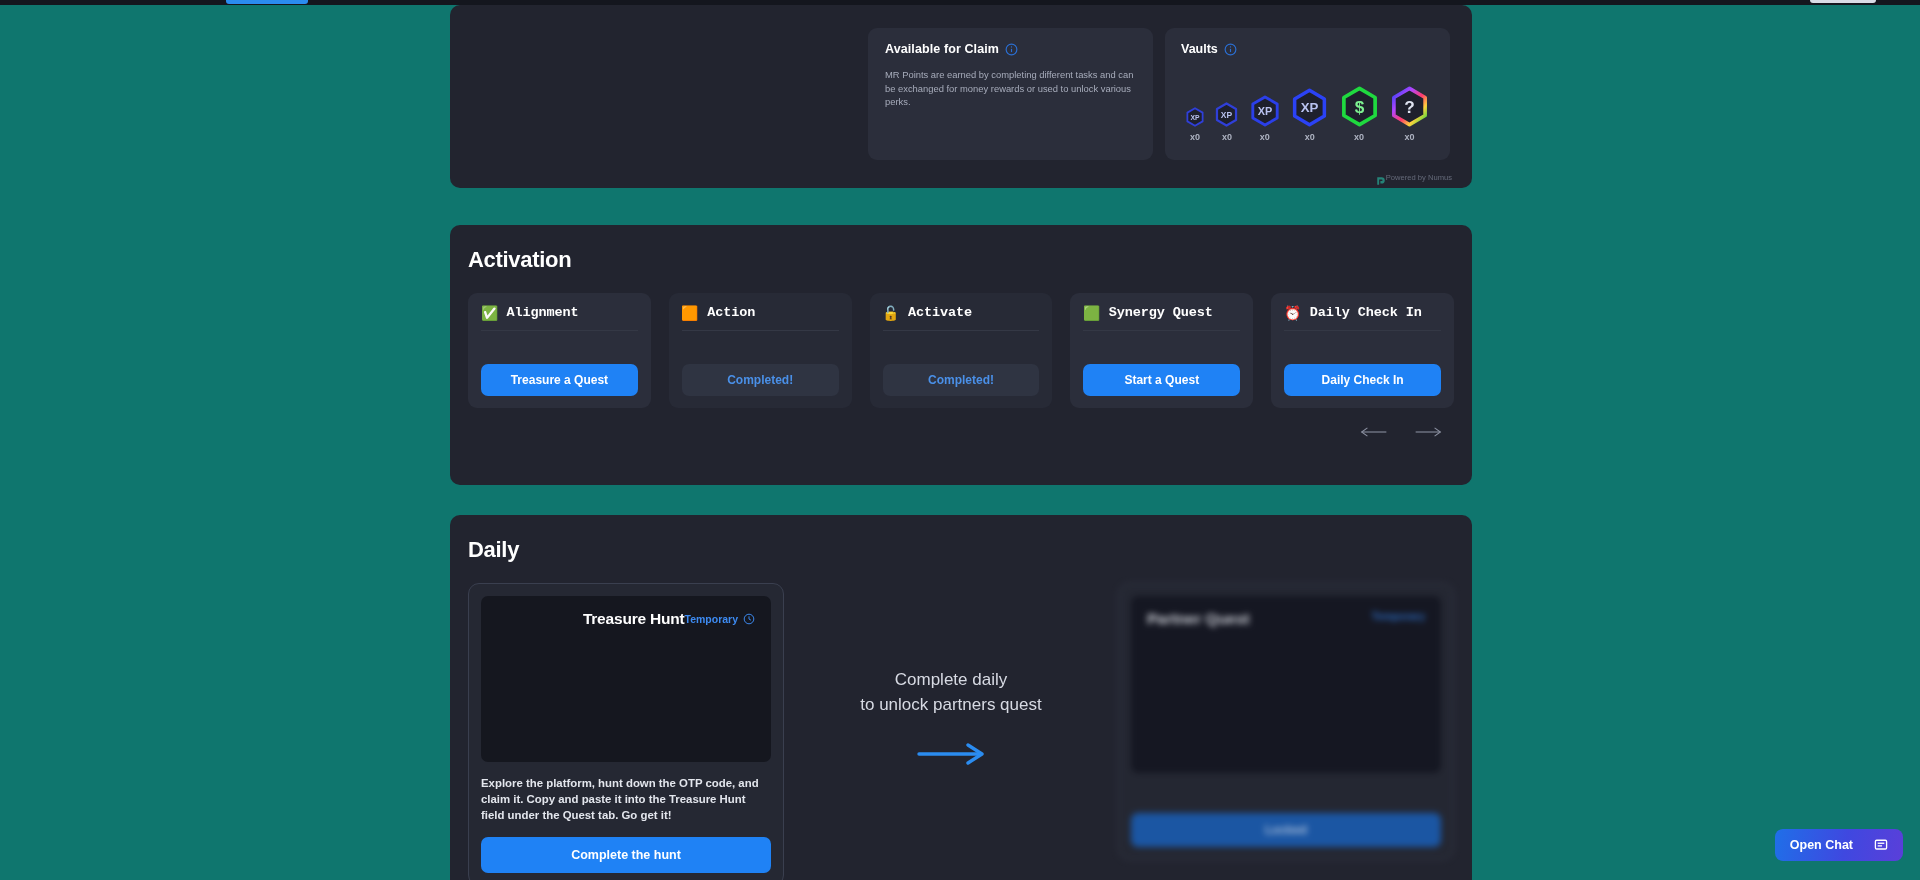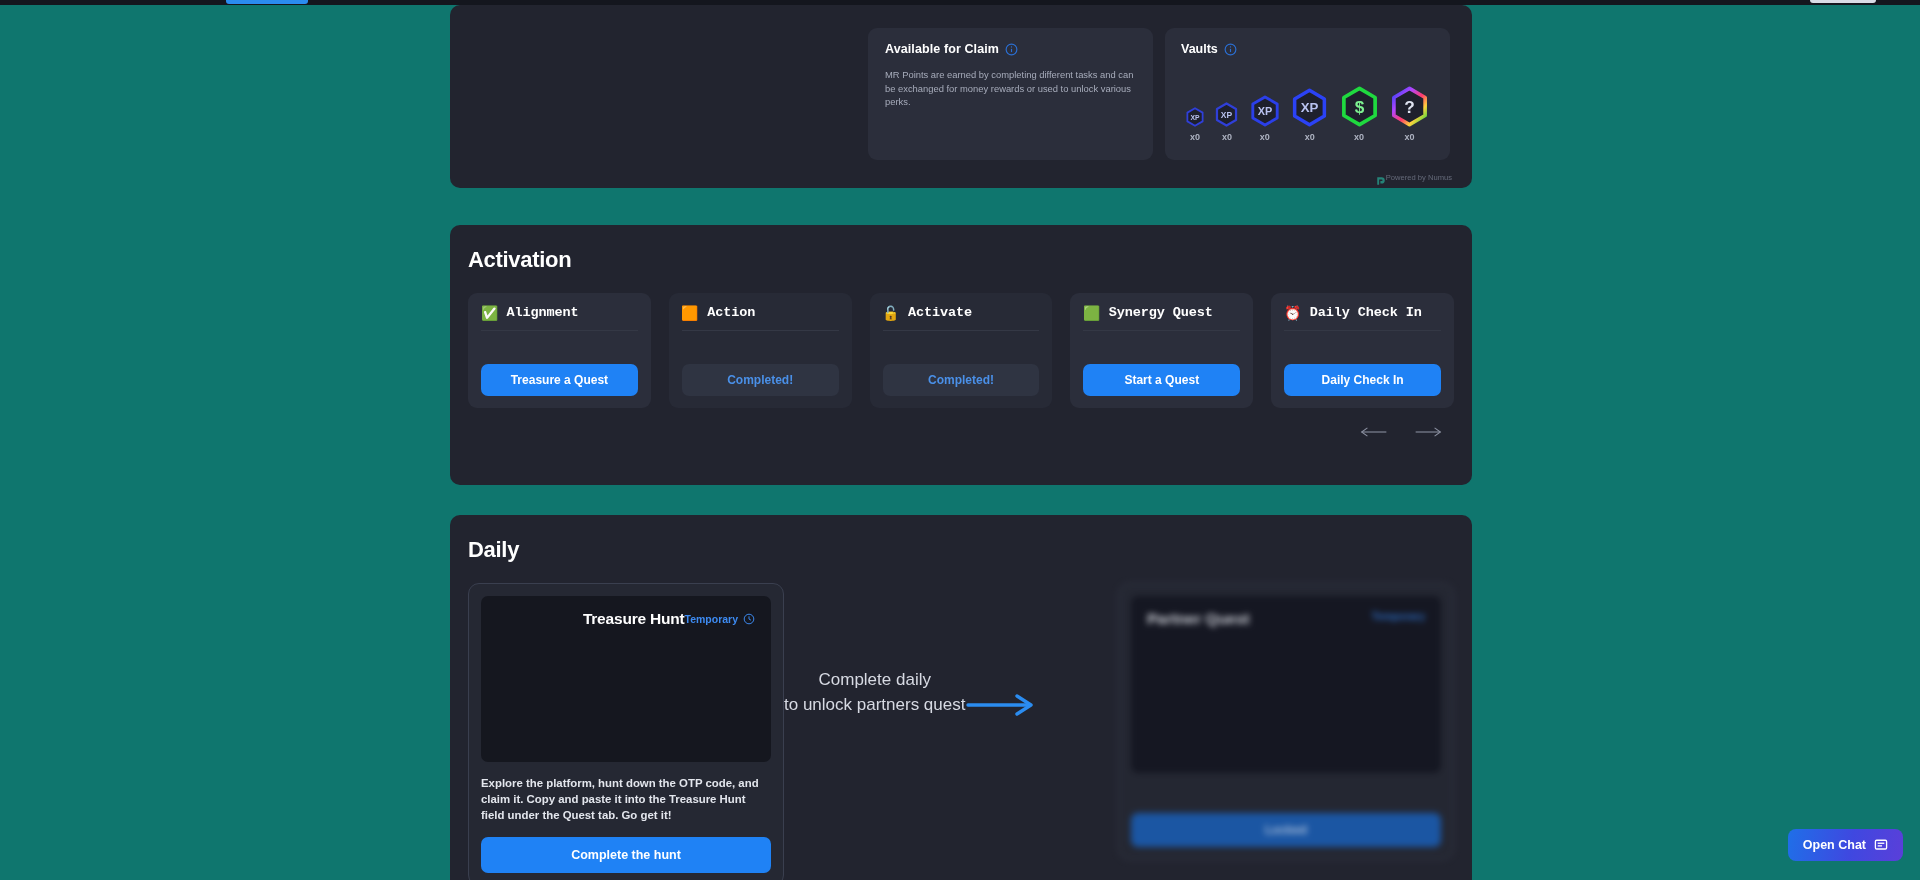--- a/index.html
+++ b/index.html
@@ -320,21 +320,21 @@
     font-family: "Liberation Sans", sans-serif;
     font-size: 12.5px;
     font-weight: bold;
     padding: 11px 0;
     cursor: pointer;
   }
 
   .daily-middle {
     flex: 1;
     display: flex;
-    flex-direction: row;
+    flex-direction: column;
     align-items: center;
     padding-top: 85px;
   }
   .unlock-text {
     text-align: center;
     font-size: 17px;
     line-height: 1.45;
     color: #d7dae3;
     font-weight: normal;
   }
@@ -388,21 +388,21 @@
     padding: 10px 0;
   }
 
   
   .open-chat {
     position: absolute;
     right: 17px;
     bottom: 19px;
     display: flex;
     align-items: center;
-    gap: 8px;
+    gap: 21px;
     padding: 9px 15px;
     border: none;
     border-radius: 8px;
     background: linear-gradient(100deg, #1f6fe8 0%, #3f48e0 55%, #5a3fd9 100%);
     color: #ffffff;
     font-family: "Liberation Sans", sans-serif;
     font-size: 12.5px;
     font-weight: bold;
     cursor: pointer;
   }

